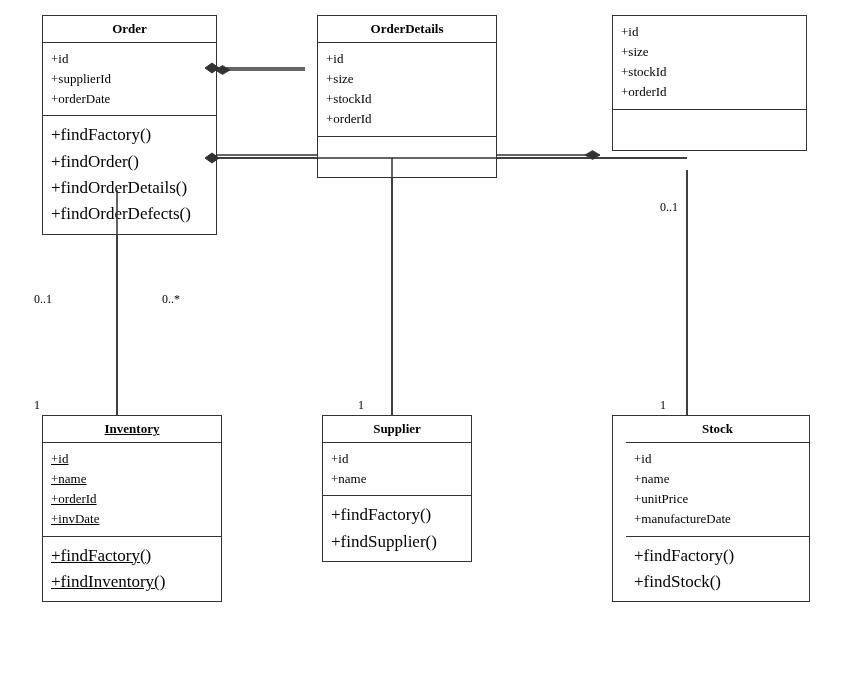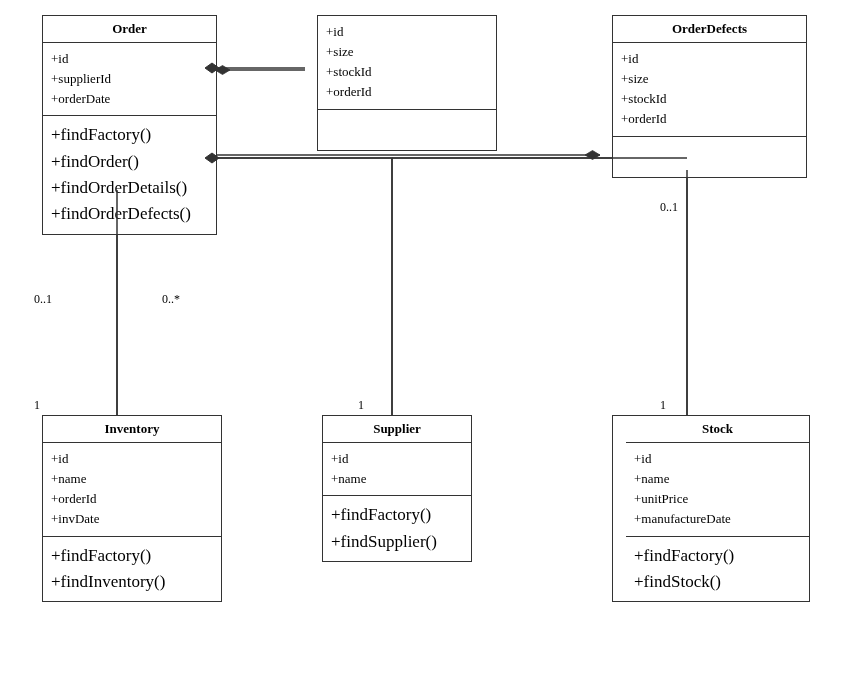--- a/index.html
+++ b/index.html
@@ -147,37 +147,37 @@
     <div class="class-name">Order</div>
     <div class="class-attrs">
       +id<br>+supplierId<br>+orderDate
     </div>
     <div class="class-methods">
       +findFactory()<br>+findOrder()<br>+findOrderDetails()<br>+findOrderDefects()
     </div>
   </div>
 
   <div class="uml-class" style="left:305px; top:15px; width:180px;">
+    <div class="class-name">OrderDetails</div>
     <div class="class-attrs">
       +id<br>+size<br>+stockId<br>+orderId
     </div>
     <div class="class-methods" style="padding: 20px 8px;">
     </div>
   </div>
 
   <div class="uml-class" style="left:600px; top:15px; width:195px;">
-    <div class="class-name">OrderDefects</div>
     <div class="class-attrs">
       +id<br>+size<br>+stockId<br>+orderId
     </div>
     <div class="class-methods" style="padding: 20px 8px;">
     </div>
   </div>
 
-  <div class="uml-class" style="left:30px; top:415px; width:180px;">
+  <div class="uml-class" style="left:30px; top:415px; width:180px;text-decoration:underline;">
     <div class="class-name">Inventory</div>
     <div class="class-attrs">
       +id<br>+name<br>+orderId<br>+invDate
     </div>
     <div class="class-methods">
       +findFactory()<br>+findInventory()
     </div>
   </div>
 
   <div class="uml-class" style="left:310px; top:415px; width:150px;">

